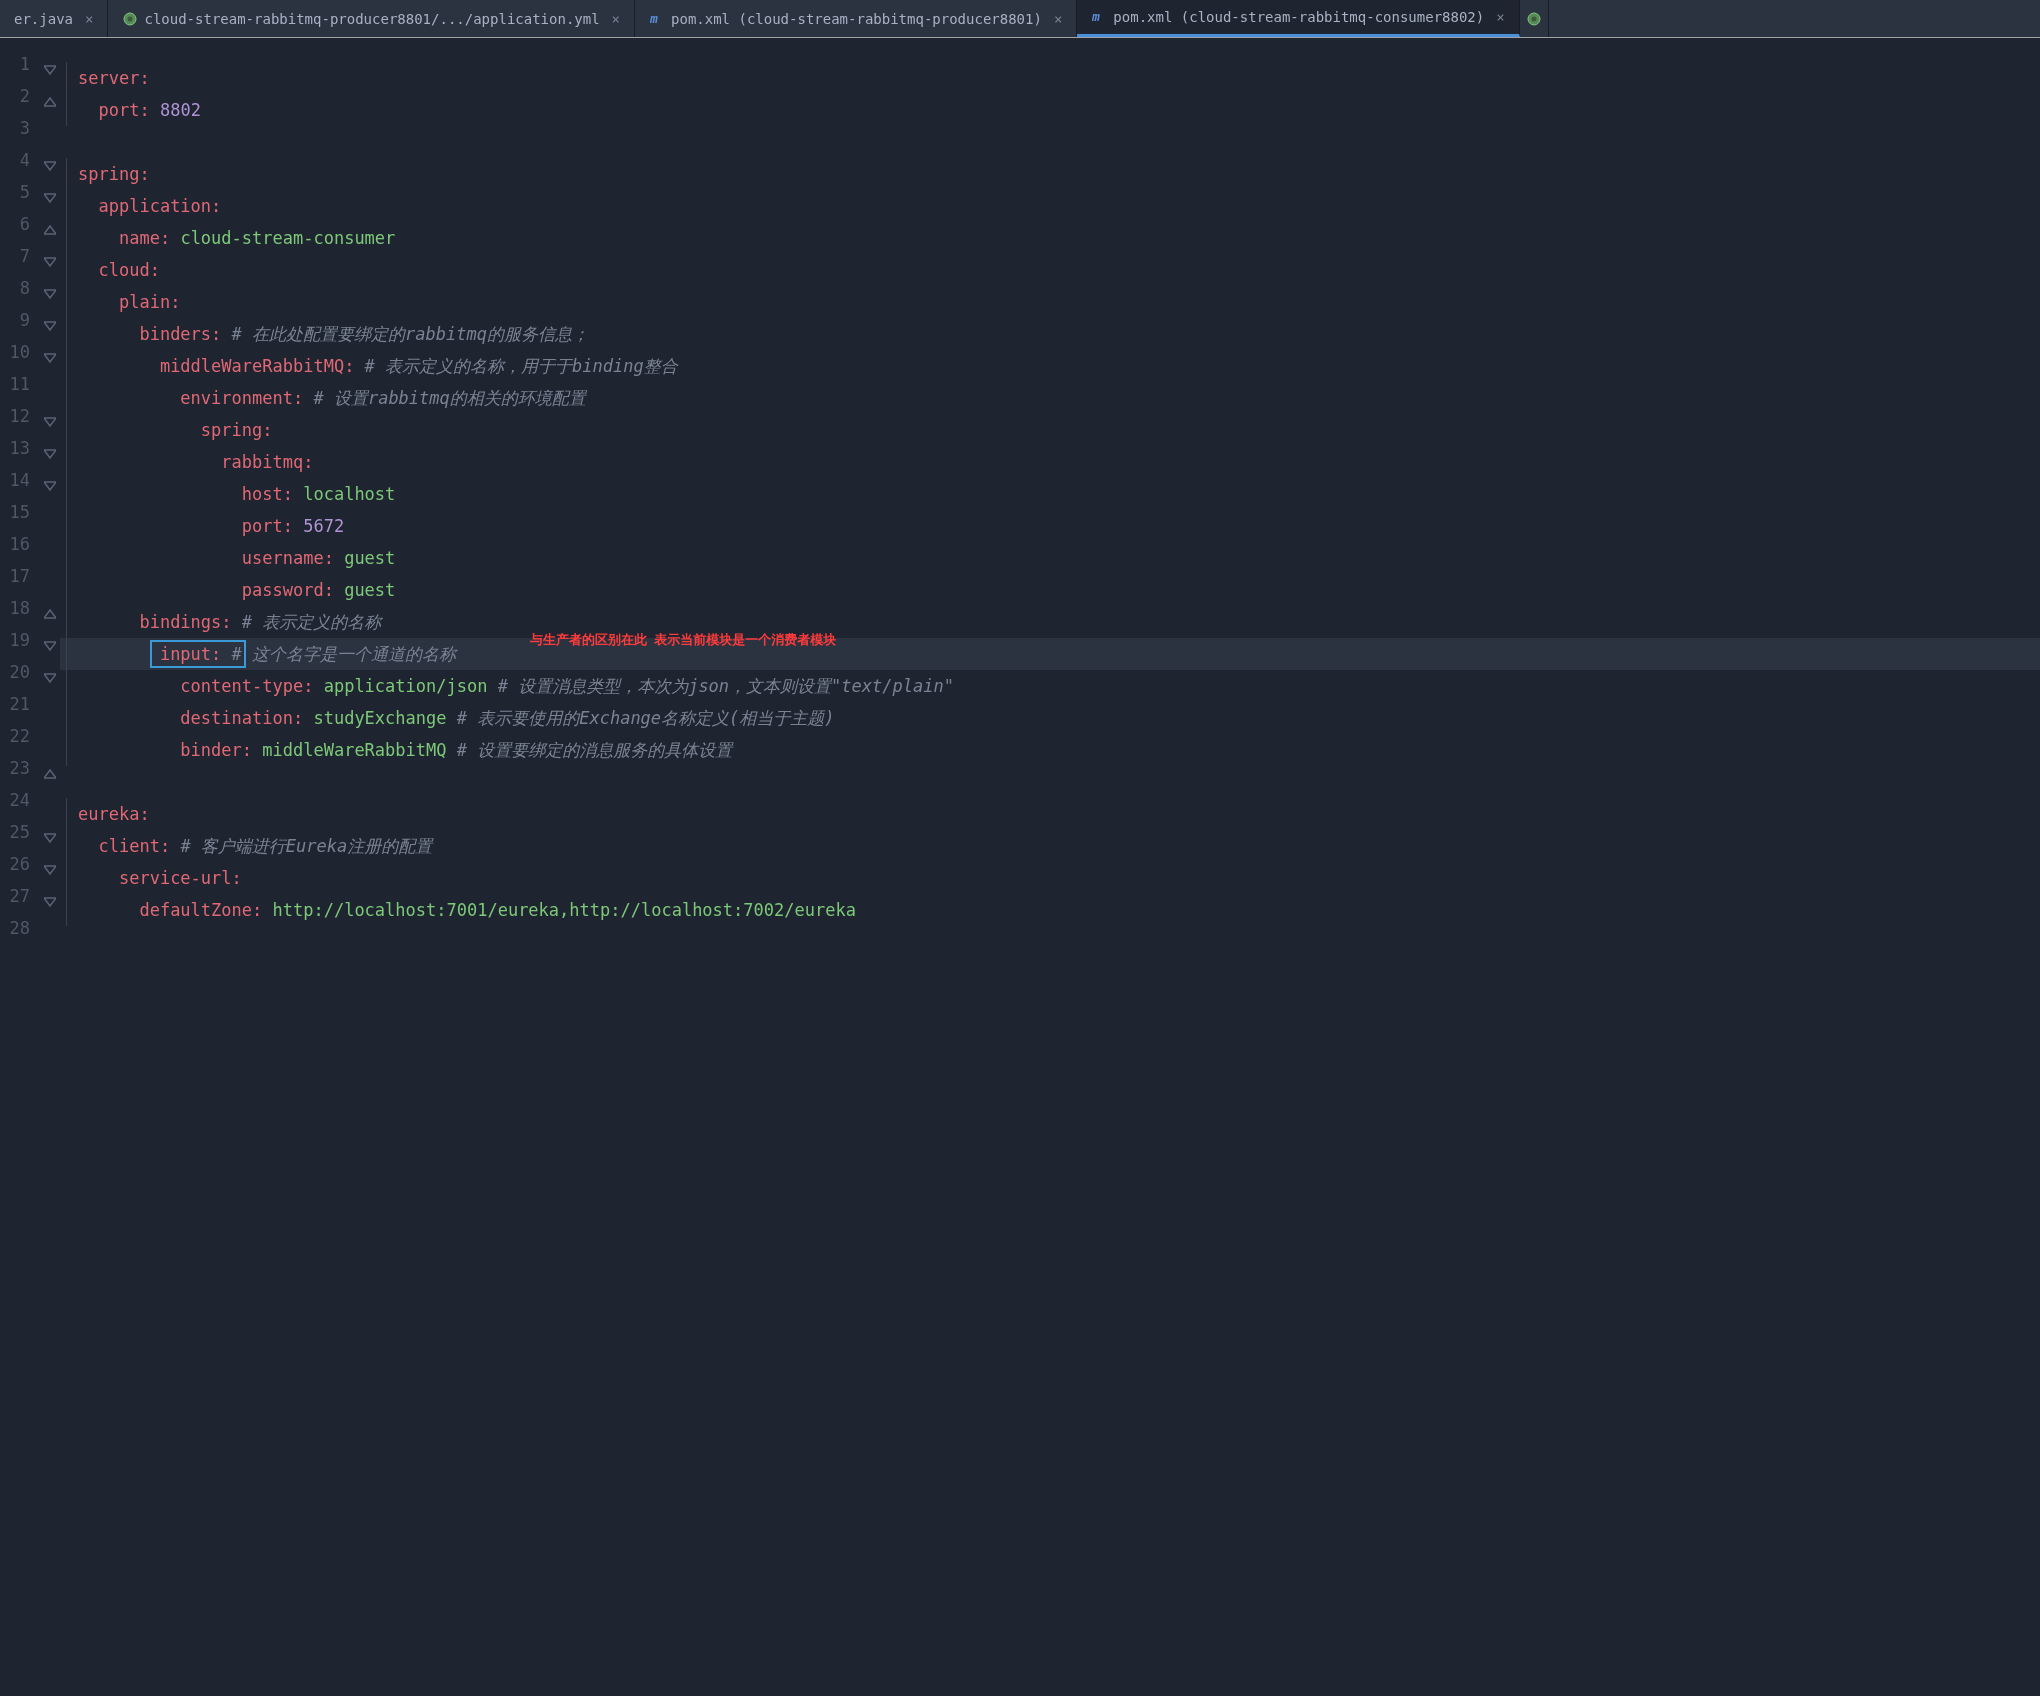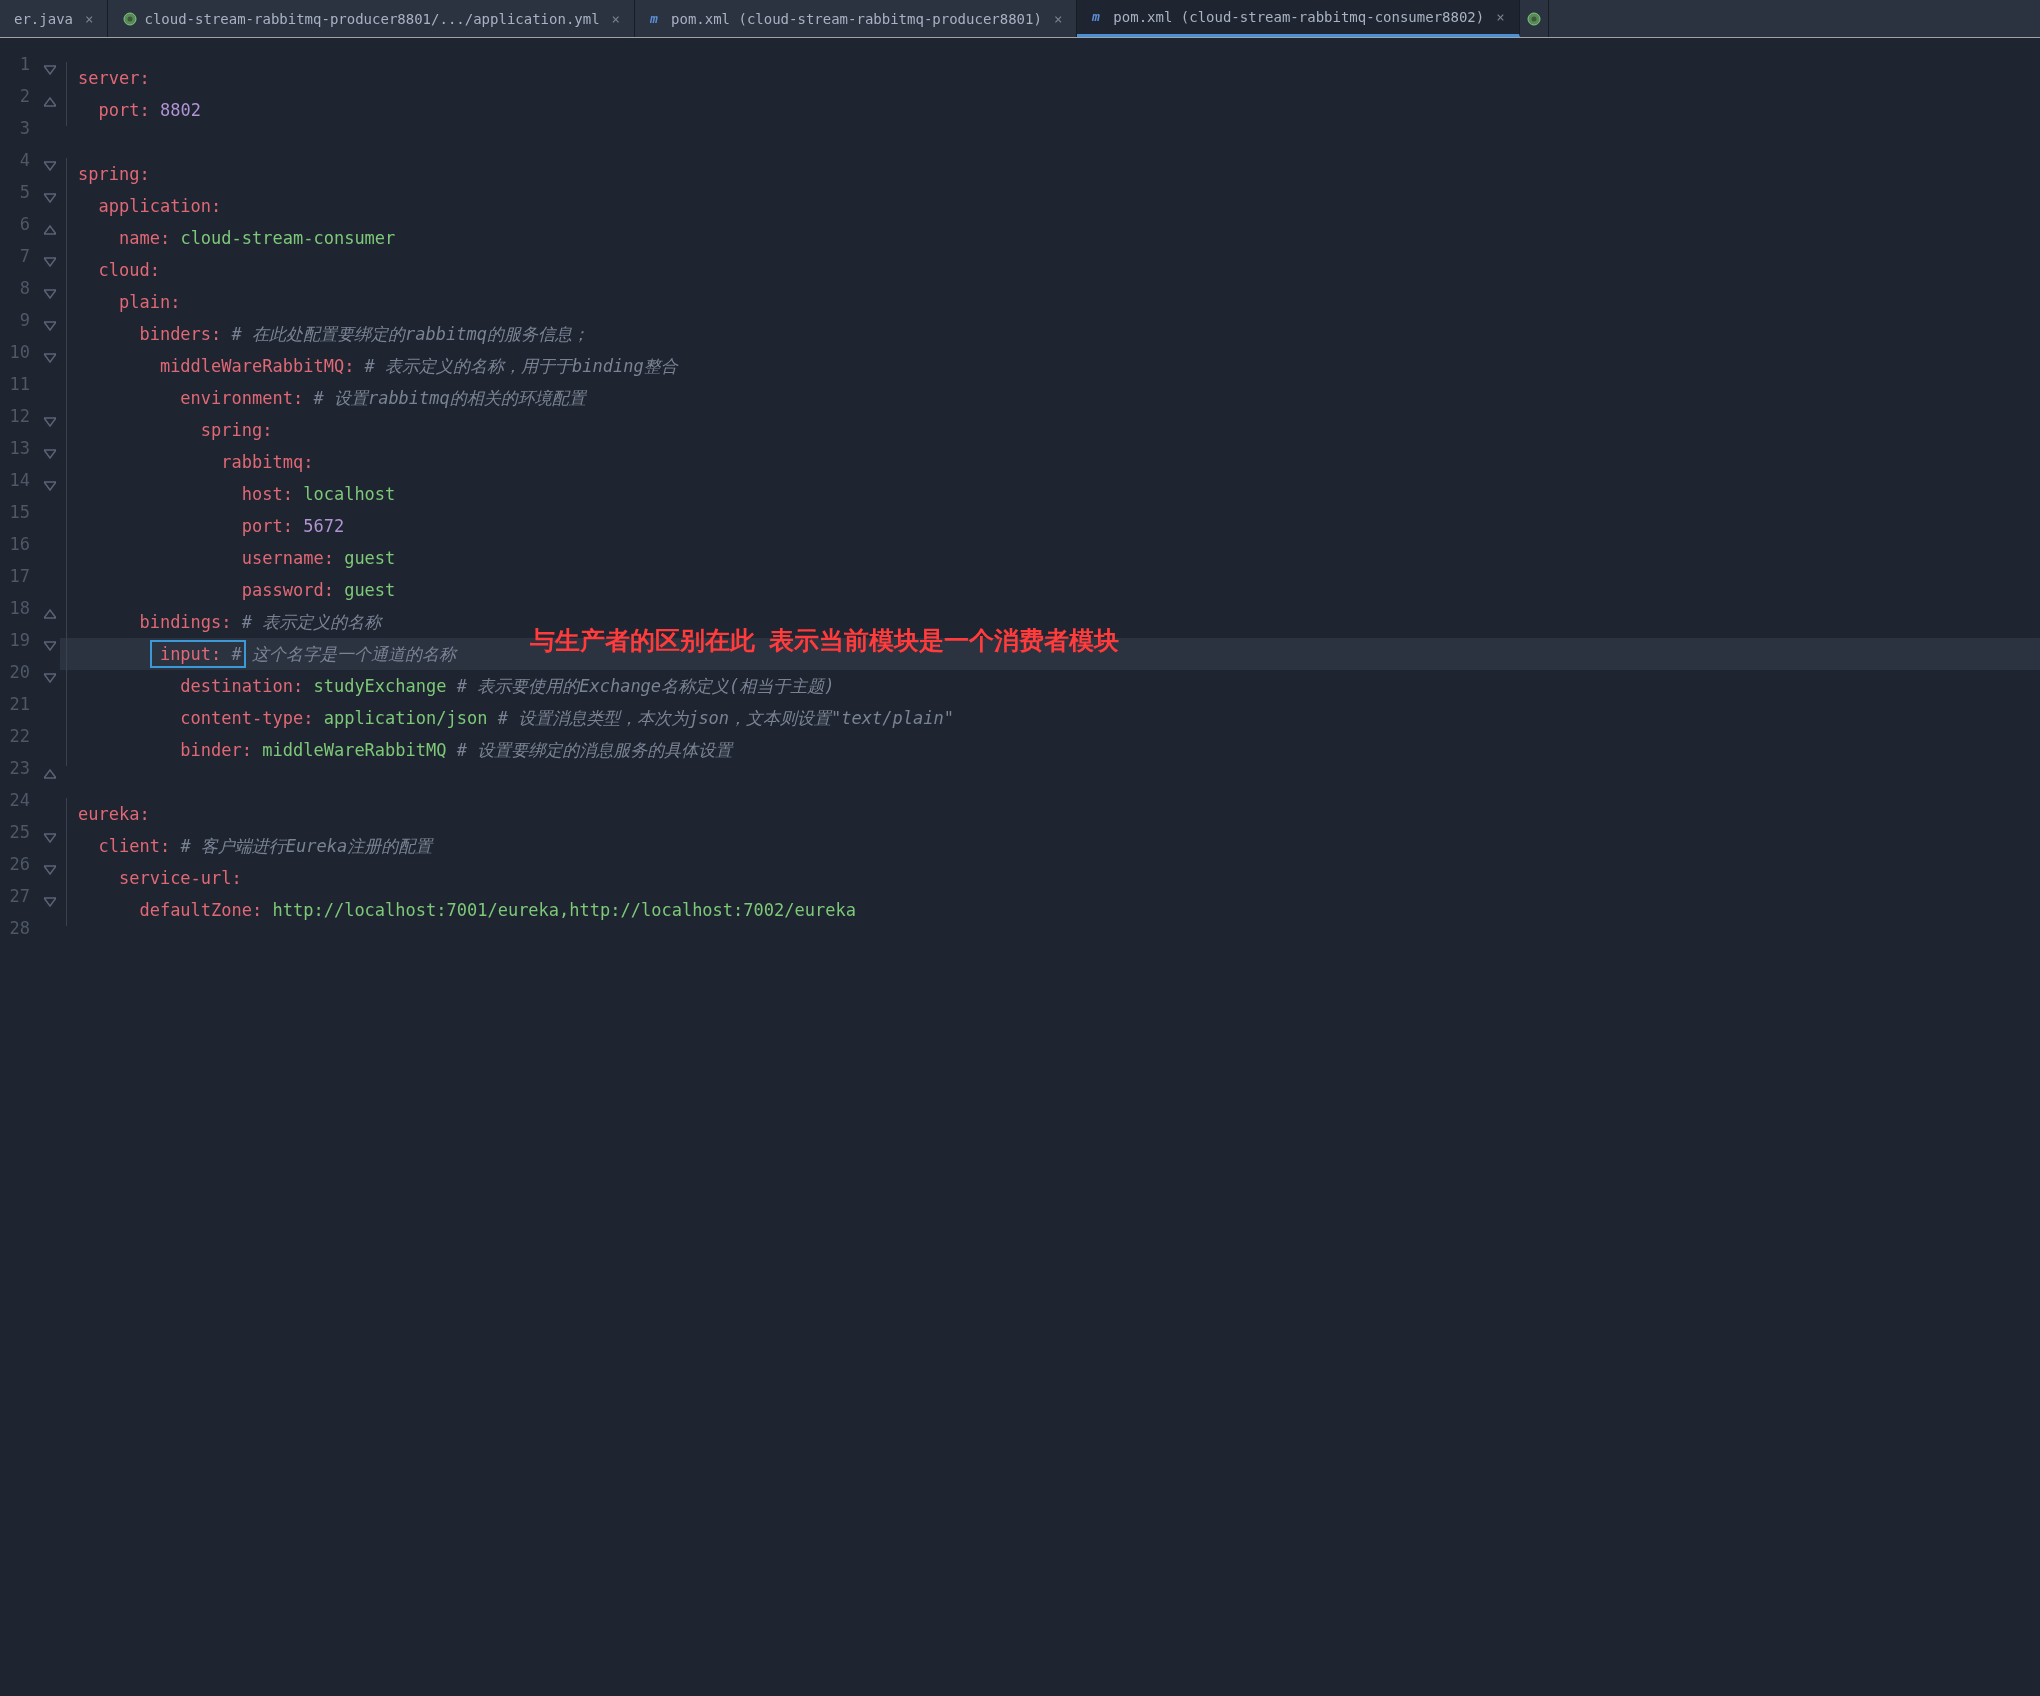--- a/index.html
+++ b/index.html
@@ -99,21 +99,21 @@
     .key { color: #e06975; }
     .colon { color: #e06975; }
     .value-str { color: #7dc978; }
     .value-num { color: #b194d4; }
     .value-url { color: #7dc978; }
     .comment { color: #7a8394; font-style: italic; }
     .annotation {
       position: absolute;
       color: #ff3b3b;
       font-family: 'PingFang SC', 'Microsoft YaHei', sans-serif;
-      font-size: 25px;
+      font-size: 13px;
       font-weight: 600;
     }
     .highlight-box {
       position: absolute;
       border: 2px solid #3b99d8;
       background: transparent;
       pointer-events: none;
     }
   </style>
 </head>
@@ -244,22 +244,22 @@
       <div class="code-line"><span class="indent-guide" style="left: 6px;"></span><span style="position: relative;">        <span class="key">middleWareRabbitMQ</span><span class="colon">:</span><span class="comment"> # 表示定义的名称，用于于binding整合</span></span></div>
       <div class="code-line"><span class="indent-guide" style="left: 6px;"></span><span style="position: relative;">          <span class="key">environment</span><span class="colon">:</span><span class="comment"> # 设置rabbitmq的相关的环境配置</span></span></div>
       <div class="code-line"><span class="indent-guide" style="left: 6px;"></span><span style="position: relative;">            <span class="key">spring</span><span class="colon">:</span></span></div>
       <div class="code-line"><span class="indent-guide" style="left: 6px;"></span><span style="position: relative;">              <span class="key">rabbitmq</span><span class="colon">:</span></span></div>
       <div class="code-line"><span class="indent-guide" style="left: 6px;"></span><span style="position: relative;">                <span class="key">host</span><span class="colon">:</span><span class="value-str"> localhost</span></span></div>
       <div class="code-line"><span class="indent-guide" style="left: 6px;"></span><span style="position: relative;">                <span class="key">port</span><span class="colon">:</span><span class="value-num"> 5672</span></span></div>
       <div class="code-line"><span class="indent-guide" style="left: 6px;"></span><span style="position: relative;">                <span class="key">username</span><span class="colon">:</span><span class="value-str"> guest</span></span></div>
       <div class="code-line"><span class="indent-guide" style="left: 6px;"></span><span style="position: relative;">                <span class="key">password</span><span class="colon">:</span><span class="value-str"> guest</span></span></div>
       <div class="code-line"><span class="indent-guide" style="left: 6px;"></span><span style="position: relative;">      <span class="key">bindings</span><span class="colon">:</span><span class="comment"> # 表示定义的名称</span></span></div>
       <div class="code-line current-line"><span class="indent-guide" style="left: 6px;"></span><span style="position: relative;">        <span class="key">input</span><span class="colon">:</span><span class="comment"> # 这个名字是一个通道的名称</span></span><div class="highlight-box" style="left: 90px; top: 2px; width: 96px; height: 28px;"></div><div class="annotation" style="left: 470px; top: -14px;">与生产者的区别在此  表示当前模块是一个消费者模块</div></div>
+      <div class="code-line"><span class="indent-guide" style="left: 6px;"></span><span style="position: relative;">          <span class="key">content-type</span><span class="colon">:</span><span class="value-str"> application/json</span><span class="comment"> # 设置消息类型，本次为json，文本则设置"text/plain"</span></span></div>
       <div class="code-line"><span class="indent-guide" style="left: 6px;"></span><span style="position: relative;">          <span class="key">destination</span><span class="colon">:</span><span class="value-str"> studyExchange</span><span class="comment"> # 表示要使用的Exchange名称定义(相当于主题)</span></span></div>
-      <div class="code-line"><span class="indent-guide" style="left: 6px;"></span><span style="position: relative;">          <span class="key">content-type</span><span class="colon">:</span><span class="value-str"> application/json</span><span class="comment"> # 设置消息类型，本次为json，文本则设置"text/plain"</span></span></div>
       <div class="code-line"><span class="indent-guide" style="left: 6px;"></span><span style="position: relative; text-align: center;">          <span class="key">binder</span><span class="colon">:</span><span class="value-str"> middleWareRabbitMQ</span><span class="comment"> # 设置要绑定的消息服务的具体设置</span></span></div>
       <div class="code-line"><span style="position: relative;"></span></div>
       <div class="code-line"><span class="indent-guide" style="left: 6px;"></span><span style="position: relative;"><span class="key">eureka</span><span class="colon">:</span></span></div>
       <div class="code-line"><span class="indent-guide" style="left: 6px;"></span><span style="position: relative;">  <span class="key">client</span><span class="colon">:</span><span class="comment"> # 客户端进行Eureka注册的配置</span></span></div>
       <div class="code-line"><span class="indent-guide" style="left: 6px;"></span><span style="position: relative;">    <span class="key">service-url</span><span class="colon">:</span></span></div>
       <div class="code-line"><span class="indent-guide" style="left: 6px;"></span><span style="position: relative;">      <span class="key">defaultZone</span><span class="colon">:</span><span class="value-url"> http://localhost:7001/eureka,http://localhost:7002/eureka</span></span></div>
     </div>
 </div>
 
 </body></html>

